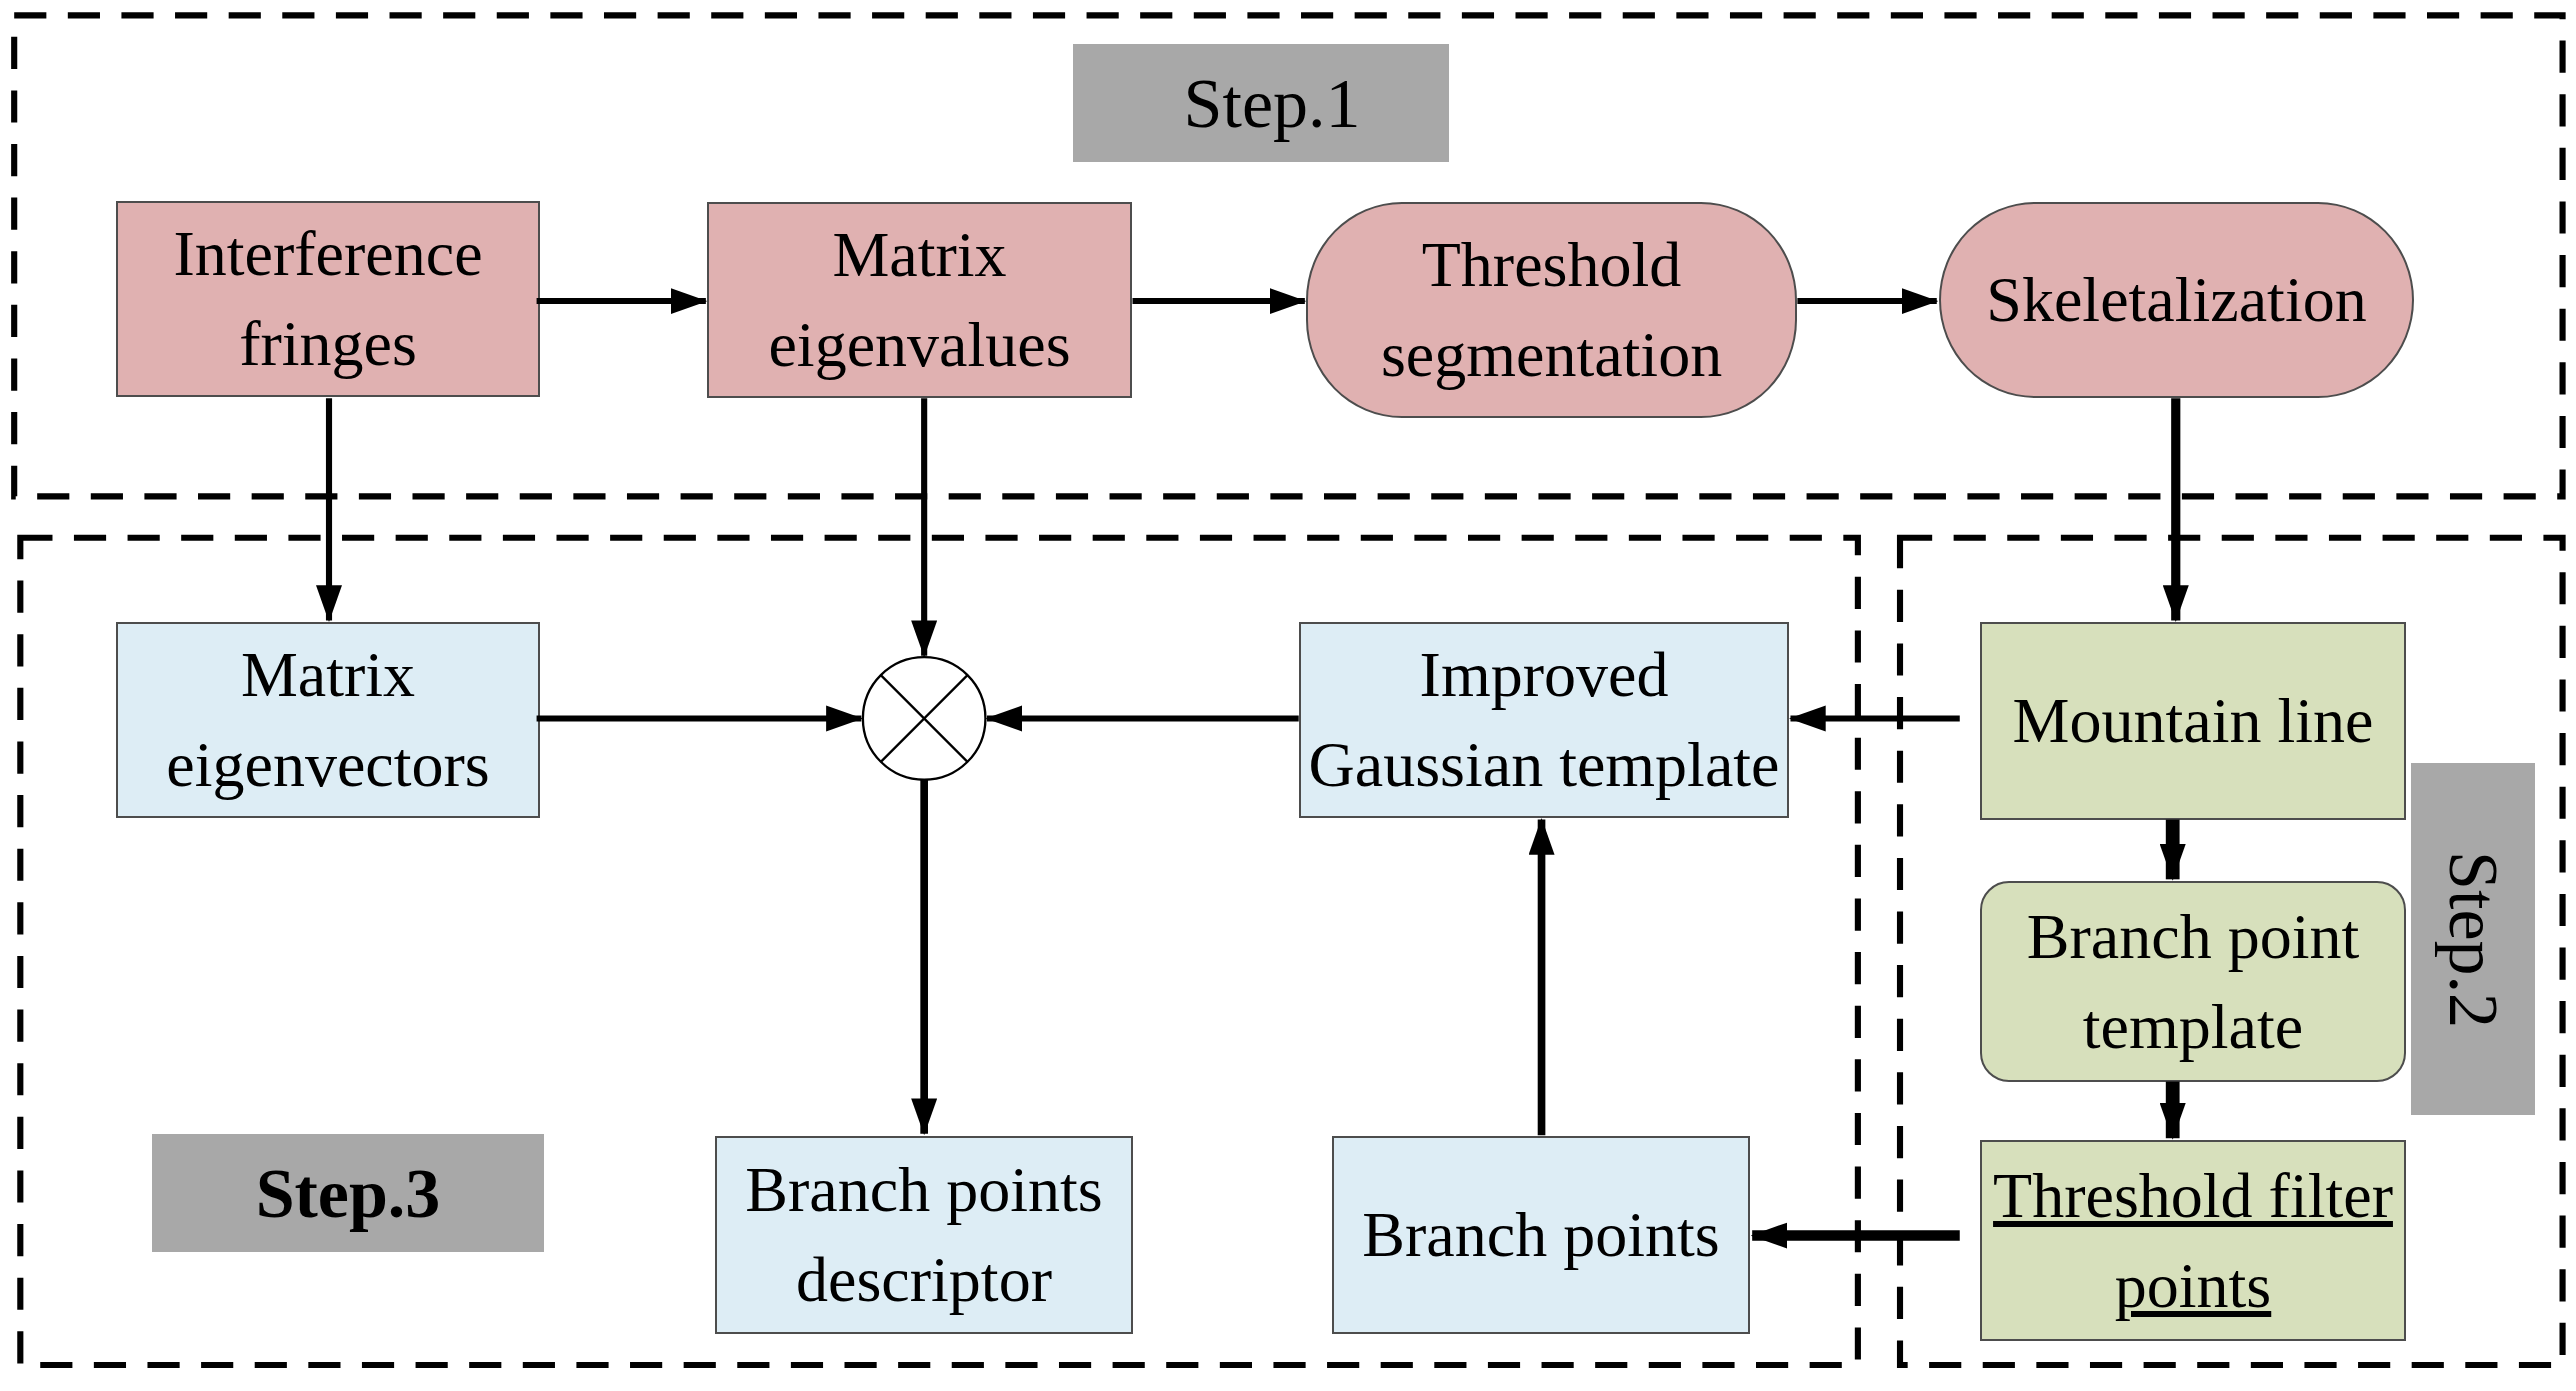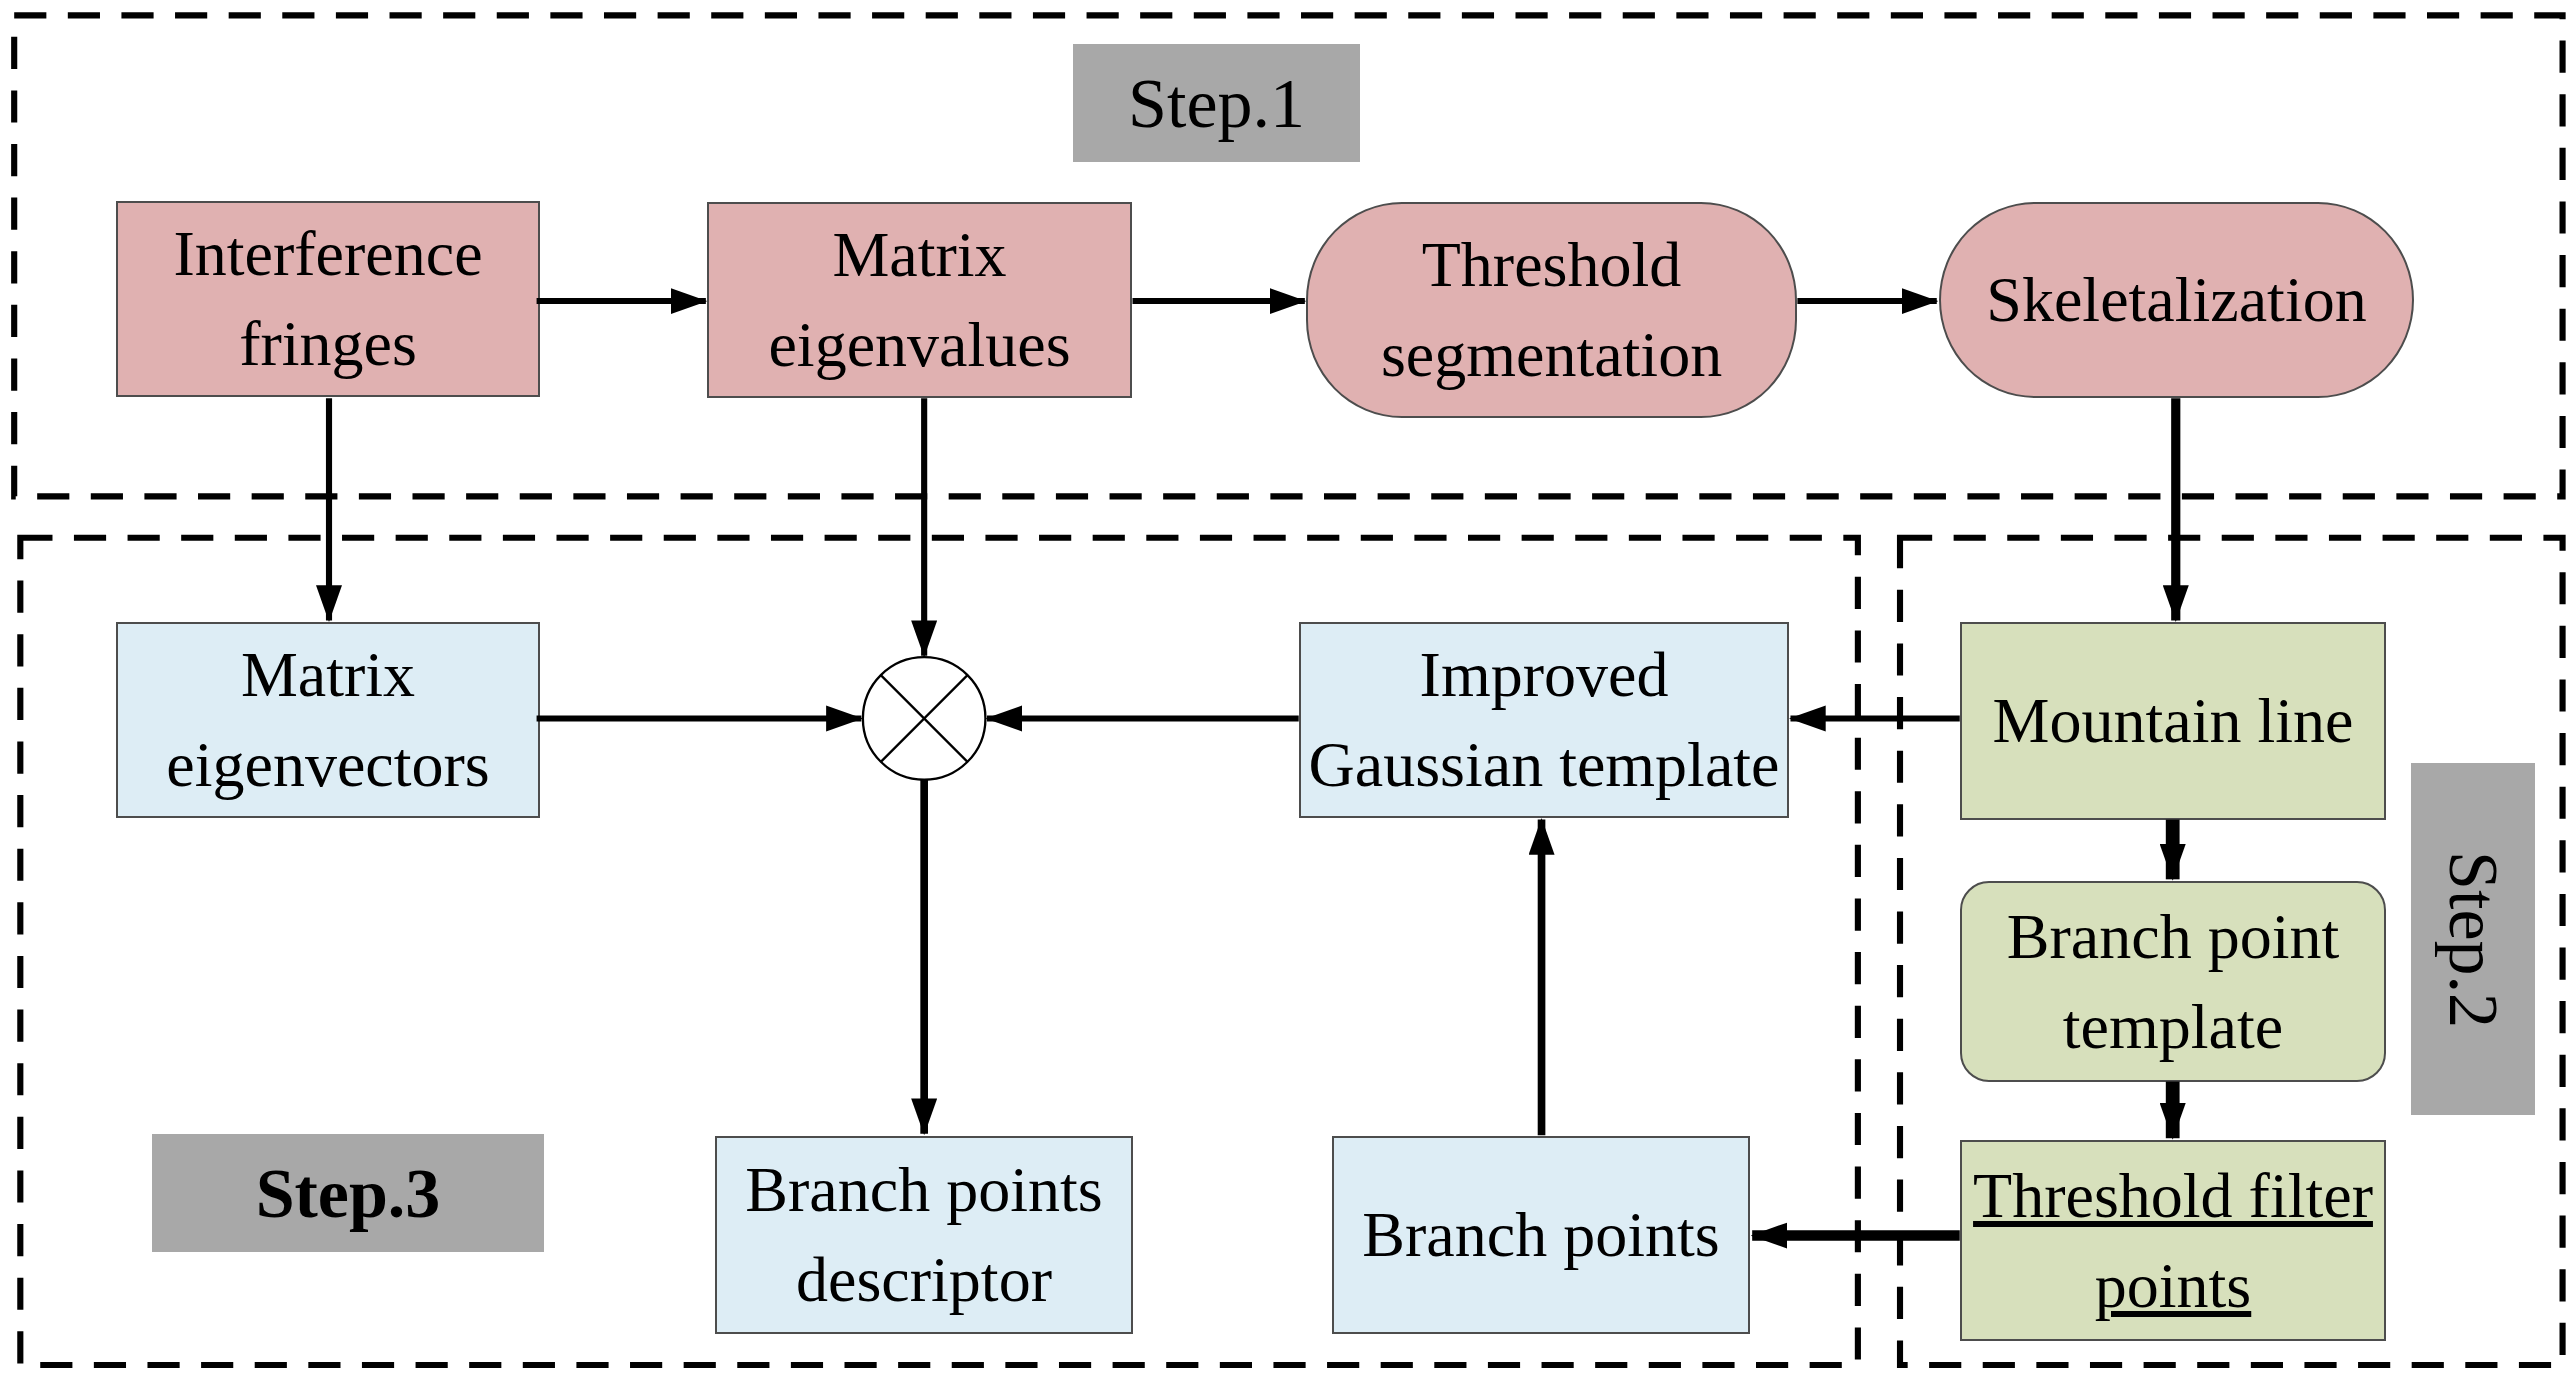--- a/index.html
+++ b/index.html
@@ -33,21 +33,21 @@
   .node{
     position:absolute;z-index:2;
     display:flex;align-items:center;justify-content:center;
     text-align:center;white-space:pre-line;
     box-sizing:border-box;
     border:2.3px solid var(--edge-gray);
     font-size:64px;line-height:1.4;
   }
   .pink{background:var(--process-pink);}
   .blue{background:var(--result-blue);}
-  .green{background:var(--step2-green);}
+  .green{background:var(--step2-green);margin-left:20px;}
   .stadium{border-radius:96px / 98px;}
   .steplabel{
     position:absolute;z-index:2;
     display:flex;align-items:center;justify-content:center;
     background:var(--label-gray);
     font-size:70px;line-height:1.1;
   }
   .vertical{writing-mode:vertical-rl;text-orientation:mixed;}
 </style>
 </head>
@@ -85,21 +85,21 @@
     <line class="shaft s8" x1="2558" y1="938" x2="2337" y2="938" marker-end="url(#ah)"></line>
 
     <line class="shaft s18" x1="2836" y1="1070" x2="2836" y2="1148" marker-end="url(#ah)"></line>
     <line class="shaft s18" x1="2836" y1="1412" x2="2836" y2="1486" marker-end="url(#ah)"></line>
     <line class="shaft s14" x1="2558" y1="1613" x2="2287" y2="1613" marker-end="url(#ah)"></line>
 
     <line class="shaft s10" x1="1206" y1="1018" x2="1206" y2="1480" marker-end="url(#ah)"></line>
     <line class="shaft s10" x1="2012" y1="1482" x2="2012" y2="1070" marker-end="url(#ah)"></line>
   </svg>
 
-  <div class="steplabel" style="left:1073px;top:44px;width:287px;height:118px;">Step.1</div>
+  <div class="steplabel" style="left:1073px;top:44px;width:354px;height:118px;padding-left:22px;">Step.1</div>
   <div class="steplabel vertical" style="left:2411px;top:763px;width:124px;height:352px;">Step.2</div>
   <div class="steplabel" style="left:152px;top:1134px;width:392px;height:118px;font-weight:bold;">Step.3</div>
 
   <div class="node pink" style="left:116px;top:201px;width:424px;height:196px;">Interference
 fringes</div>
   <div class="node pink" style="left:707px;top:202px;width:425px;height:196px;">Matrix
 eigenvalues</div>
   <div class="node pink stadium" style="left:1306px;top:202px;width:491px;height:216px;">Threshold
 segmentation</div>
   <div class="node pink stadium" style="left:1939px;top:202px;width:475px;height:196px;">Skeletalization</div>

